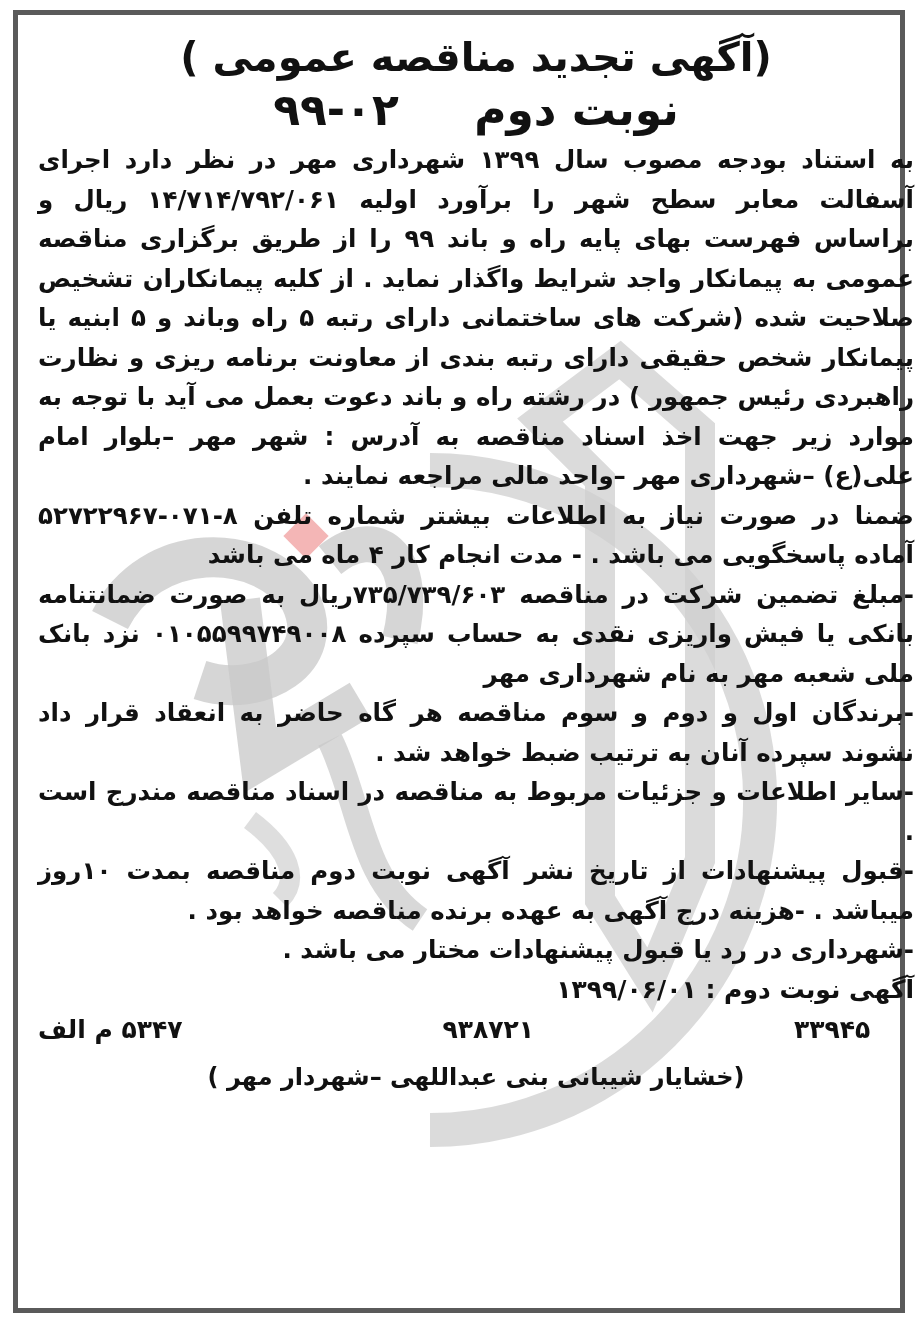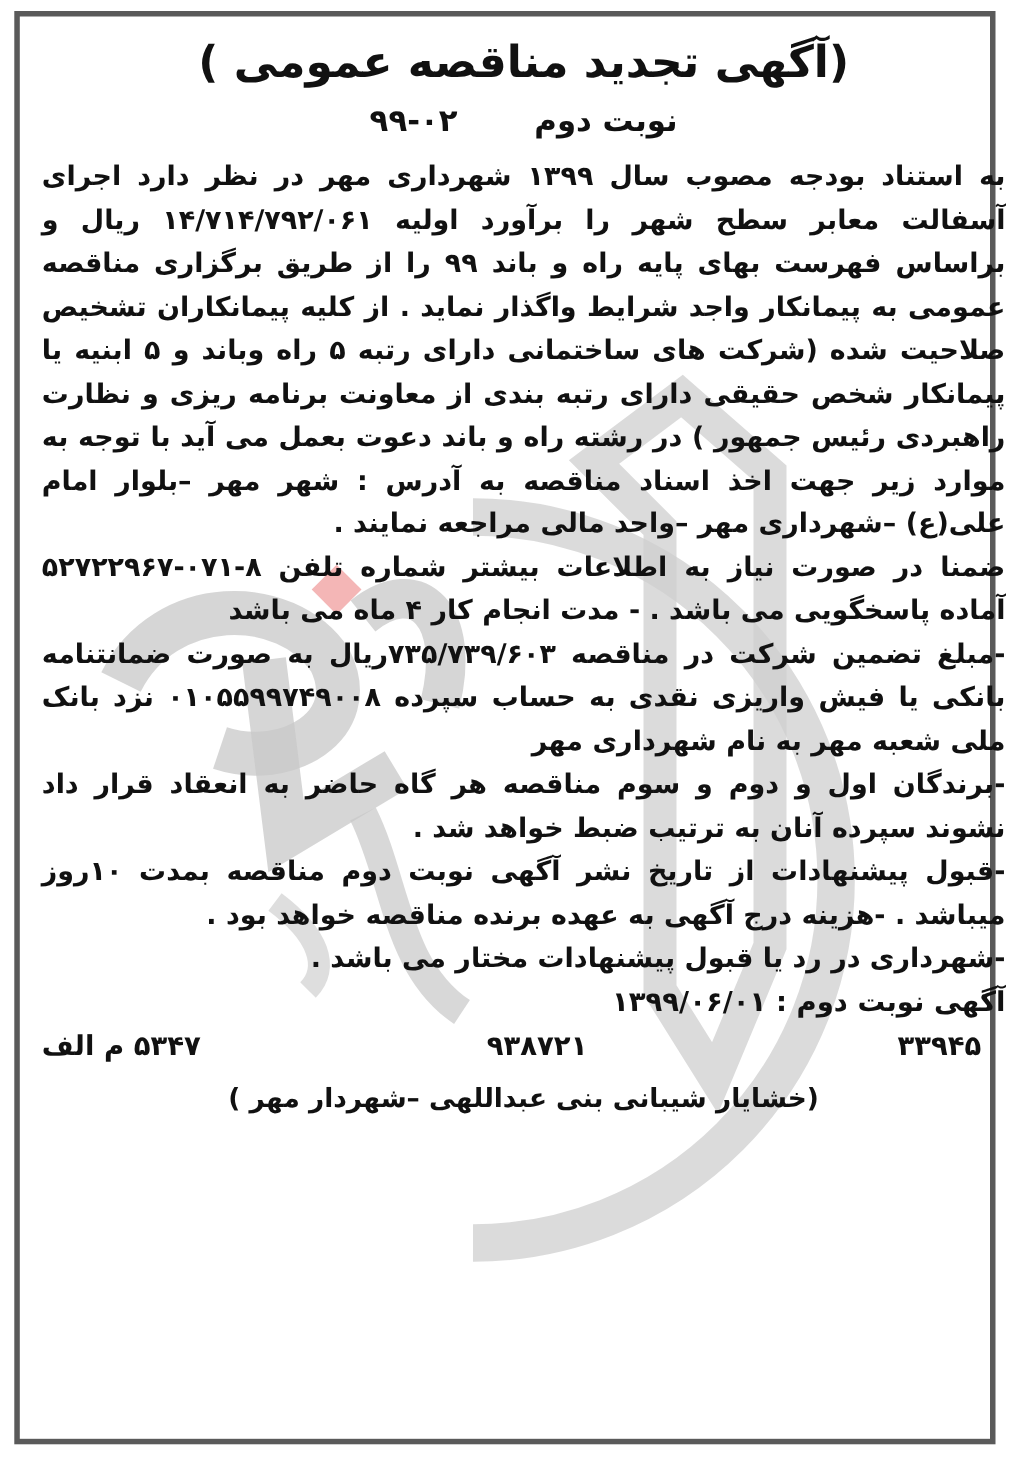--- a/index.html
+++ b/index.html
@@ -11,21 +11,21 @@
     .watermark { position: absolute; left: 0; top: 0; width: 924px; height: 1333px; pointer-events: none; z-index: 0; }
     .content {
       position: absolute; left: 38px; top: 18px; width: 876px; z-index: 1;
       direction: rtl; text-align: justify; color: #111;
       font-family: "DejaVu Sans", sans-serif;
     }
     .title {
       text-align: center; font-weight: bold; font-size: 40px; line-height: 54px; margin: 12px 0 0 0;
     }
     .subtitle {
-      text-align: center; font-weight: bold; font-size: 28px; line-height: 52px; margin: 0 0 4px 0;
+      text-align: center; font-weight: bold; font-size: 44px; line-height: 52px; margin: 0 0 4px 0;
       word-spacing: 0;
     }
     .subtitle .num { margin-left: 60px; display: inline-block; direction: ltr; }
     .para {
       font-size: 24.5px; line-height: 39.5px; margin: 0; font-weight: bold;
       text-align-last: right;
     }
     .dates-row, .codes-row {
       display: flex; justify-content: space-between; direction: rtl;
       font-size: 25px; line-height: 40px; font-weight: bold;
@@ -55,30 +55,31 @@
   <div class="title">(آگهی تجدید مناقصه عمومی )</div>
   <div class="subtitle">
     <span>نوبت دوم</span>
     <span class="num" style="margin-right:60px;margin-left:0;">۹۹-۰۲</span>
   </div>
 
   <p class="para">به استناد بودجه مصوب سال ۱۳۹۹ شهرداری مهر در نظر دارد اجرای آسفالت معابر سطح شهر را برآورد اولیه ۱۴/۷۱۴/۷۹۲/۰۶۱ ریال و براساس فهرست بهای پایه راه و باند ۹۹ را از طریق برگزاری مناقصه عمومی به پیمانکار واجد شرایط واگذار نماید . از کلیه پیمانکاران تشخیص صلاحیت شده (شرکت های ساختمانی دارای رتبه ۵ راه وباند و ۵ ابنیه یا پیمانکار شخص حقیقی دارای رتبه بندی از معاونت برنامه ریزی و نظارت راهبردی رئیس جمهور ) در رشته راه و باند دعوت بعمل می آید با توجه به موارد زیر جهت اخذ اسناد مناقصه به آدرس : شهر مهر –بلوار امام علی(ع) –شهرداری مهر –واحد مالی مراجعه نمایند .</p>
   <p class="para">ضمنا در صورت نیاز به اطلاعات بیشتر شماره تلفن ۸-۰۷۱-۵۲۷۲۲۹۶۷ آماده پاسخگویی می باشد . - مدت انجام کار ۴ ماه می باشد</p>
   <p class="para">-مبلغ تضمین شرکت در مناقصه ۷۳۵/۷۳۹/۶۰۳ریال به صورت ضمانتنامه بانکی یا فیش واریزی نقدی به حساب سپرده ۰۱۰۵۵۹۹۷۴۹۰۰۸ نزد بانک ملی شعبه مهر به نام شهرداری مهر</p>
   <p class="para">-برندگان اول و دوم و سوم مناقصه هر گاه حاضر به انعقاد قرار داد نشوند سپرده آنان به ترتیب ضبط خواهد شد .</p>
+  <p class="para">-سایر اطلاعات و جزئیات مربوط به مناقصه در اسناد مناقصه مندرج است .</p>
   <p class="para">-قبول پیشنهادات از تاریخ نشر آگهی نوبت دوم مناقصه بمدت ۱۰روز میباشد .      -هزینه درج آگهی به عهده برنده مناقصه خواهد بود .</p>
   <p class="para">-شهرداری در رد یا قبول پیشنهادات مختار می باشد .</p>
 
   <div class="dates-row">
     <span>
       <span>آگهی نوبت دوم :</span>
       <span>۱۳۹۹/۰۶/۰۱</span>
     </span>
   </div>
 
   <div class="codes-row">
-    <span style="text-align:center;">۳۳۹۴۵</span>
+    <span style="text-align:left;">۳۳۹۴۵</span>
     <span style="text-align:center;">۹۳۸۷۲۱</span>
     <span style="text-align:center;">۵۳۴۷ م الف</span>
   </div>
 
   <div class="signature">(خشایار شیبانی بنی عبداللهی –شهردار مهر )</div>
 </div>
 
 </body></html>

